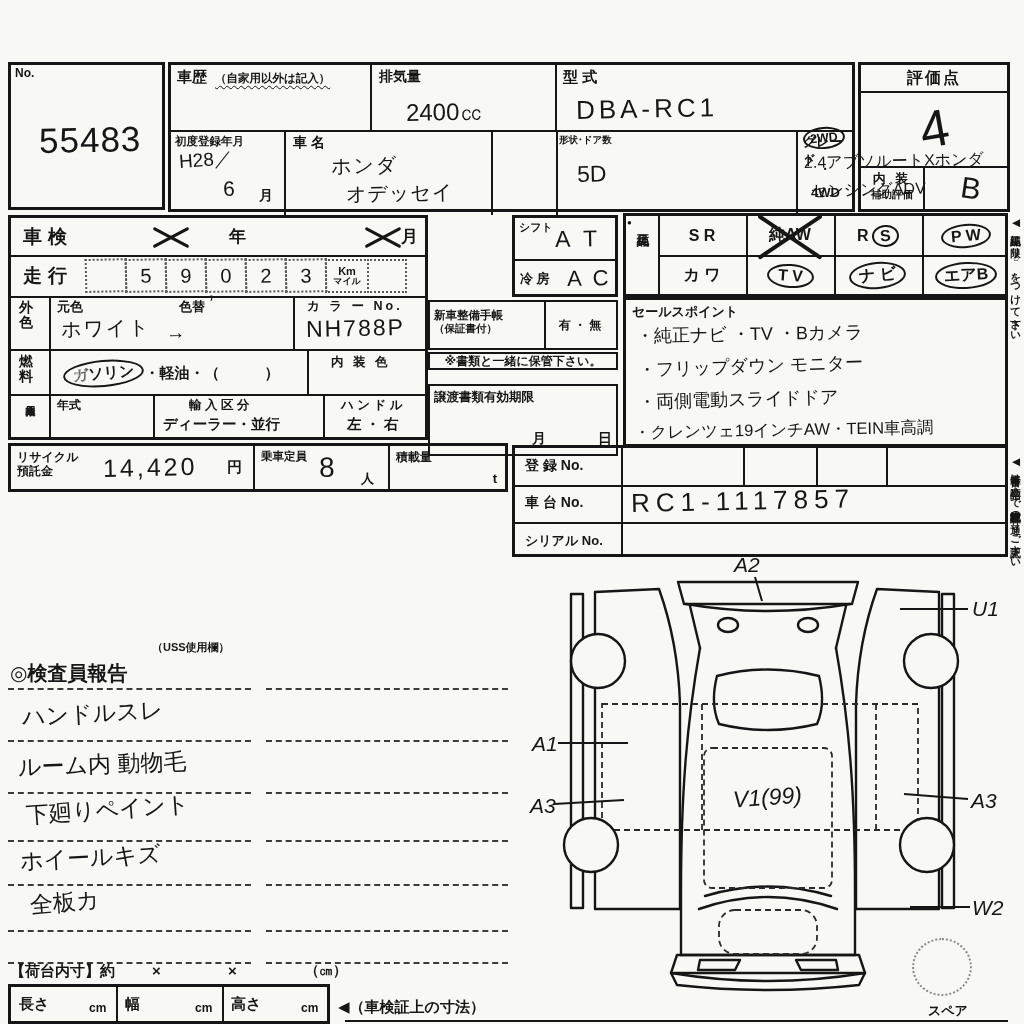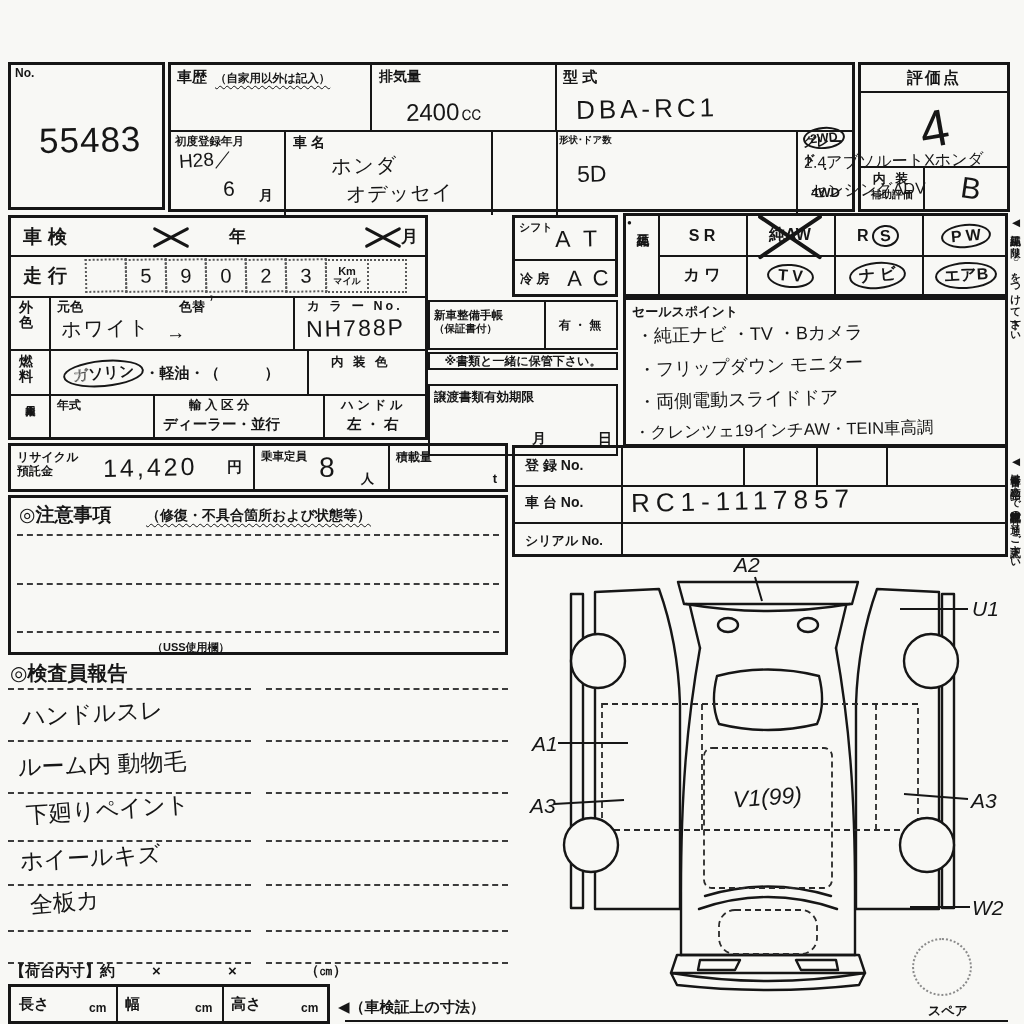--- a/index.html
+++ b/index.html
@@ -160,27 +160,20 @@
     </div>
     <span class="abs hw" style="left:92px;top:8px;font-size:25px;letter-spacing:3px" data-name="recycle-value">14,420</span>
     <span class="abs lbl" style="left:216px;top:12px;font-size:15px" data-name="recycle-unit">円</span>
     <span class="abs lbl" style="left:250px;top:3px;font-size:11.5px" data-name="capacity-label">乗車定員</span>
     <span class="abs hw" style="left:308px;top:6px;font-size:28px" data-name="capacity-value">8</span>
     <span class="abs lbl" style="left:350px;top:24px;font-size:13px" data-name="capacity-unit">人</span>
     <span class="abs lbl" style="left:385px;top:3px;font-size:12px" data-name="load-label">積載量</span>
     <span class="abs lbl" style="right:8px;bottom:3px;font-size:13px" data-name="load-unit">t</span>
   </div>
 
-  <div class="abs bd3" style="left:8px;top:495px;width:500px;height:160px" data-name="cautions-box">
-    <span class="abs lbl" style="left:8px;top:4px;font-size:19px" data-name="cautions-title">◎注意事項</span>
-    <span class="abs lbl wavy" style="left:135px;top:9px;font-size:14px" data-name="cautions-subtitle">（修復・不具合箇所および状態等）</span>
-    <div class="abs dseg" style="left:6px;right:6px;top:36px" data-name="caution-line"></div>
-    <div class="abs dseg" style="left:6px;right:6px;top:85px" data-name="caution-line"></div>
-    <div class="abs dseg" style="left:6px;right:6px;top:133px" data-name="caution-line"></div>
-  </div>
 
   <span class="abs lbl" style="left:10px;top:660px;font-size:20px" data-name="inspector-report-title">◎検査員報告</span>
   <span class="abs lbl" style="left:152px;top:640px;font-size:11px" data-name="inspector-report-subtitle">（USS使用欄）</span>
   <div class="abs drow" style="left:8px;top:676px;width:500px;height:14px" data-name="report-line">
       <div class="dseg" style="width:48.5%"></div>
       <div class="dseg" style="width:48.5%"></div>
     </div>
   <span class="abs hw" style="left:22px;top:702px;font-size:23px;transform:rotate(-3deg)" data-name="inspector-note">ハンドルスレ</span>
   <div class="abs drow" style="left:8px;top:728px;width:500px;height:14px" data-name="report-line">
       <div class="dseg" style="width:48.5%"></div>

